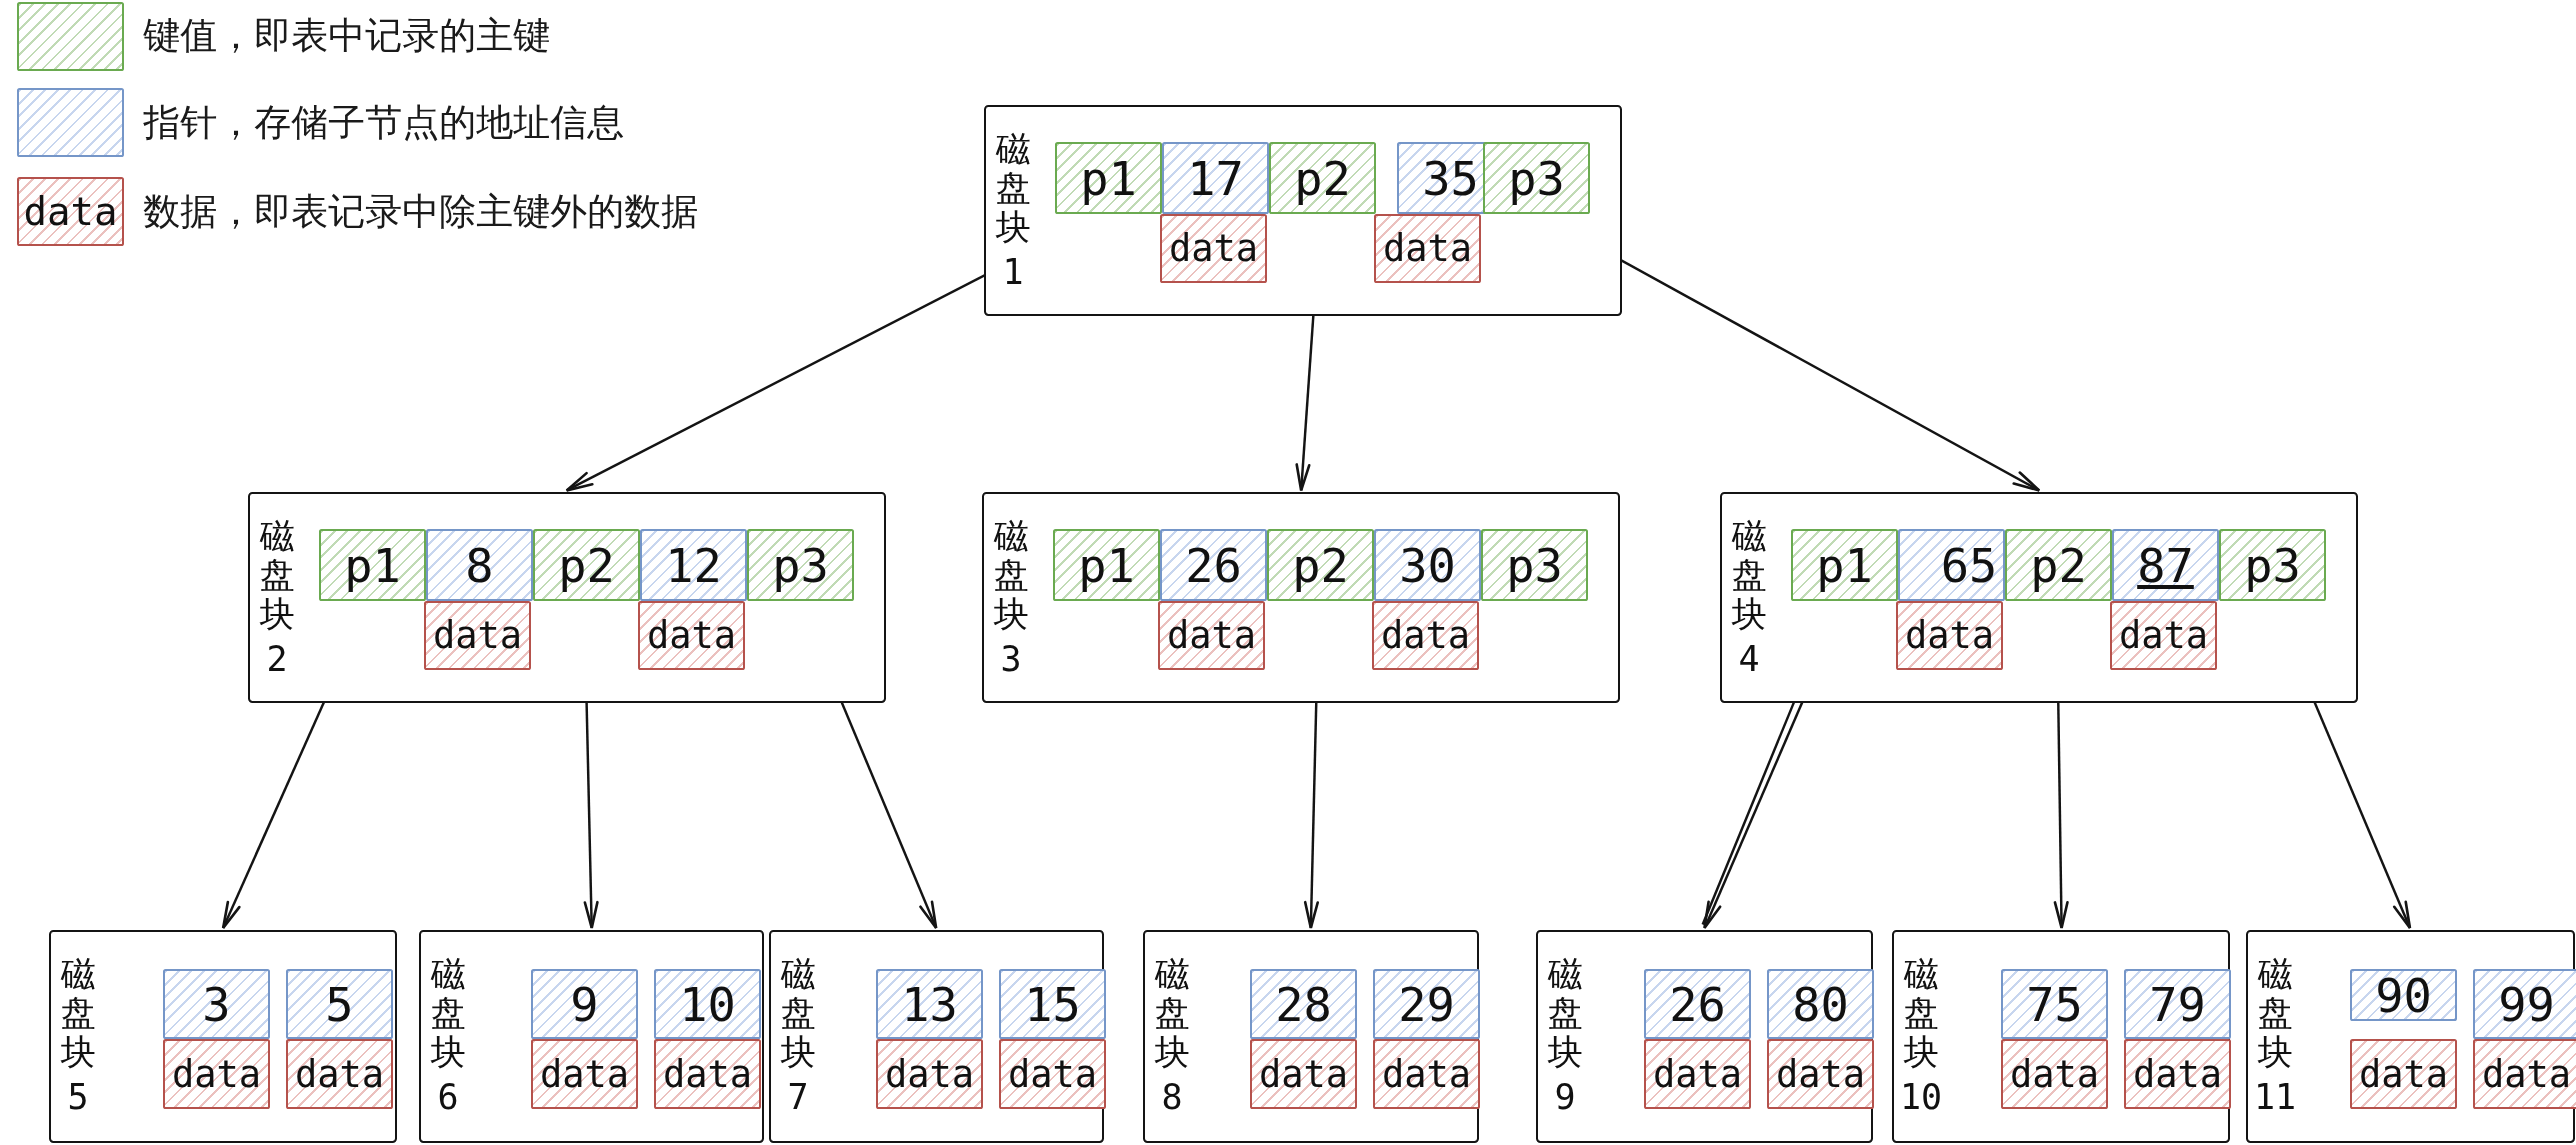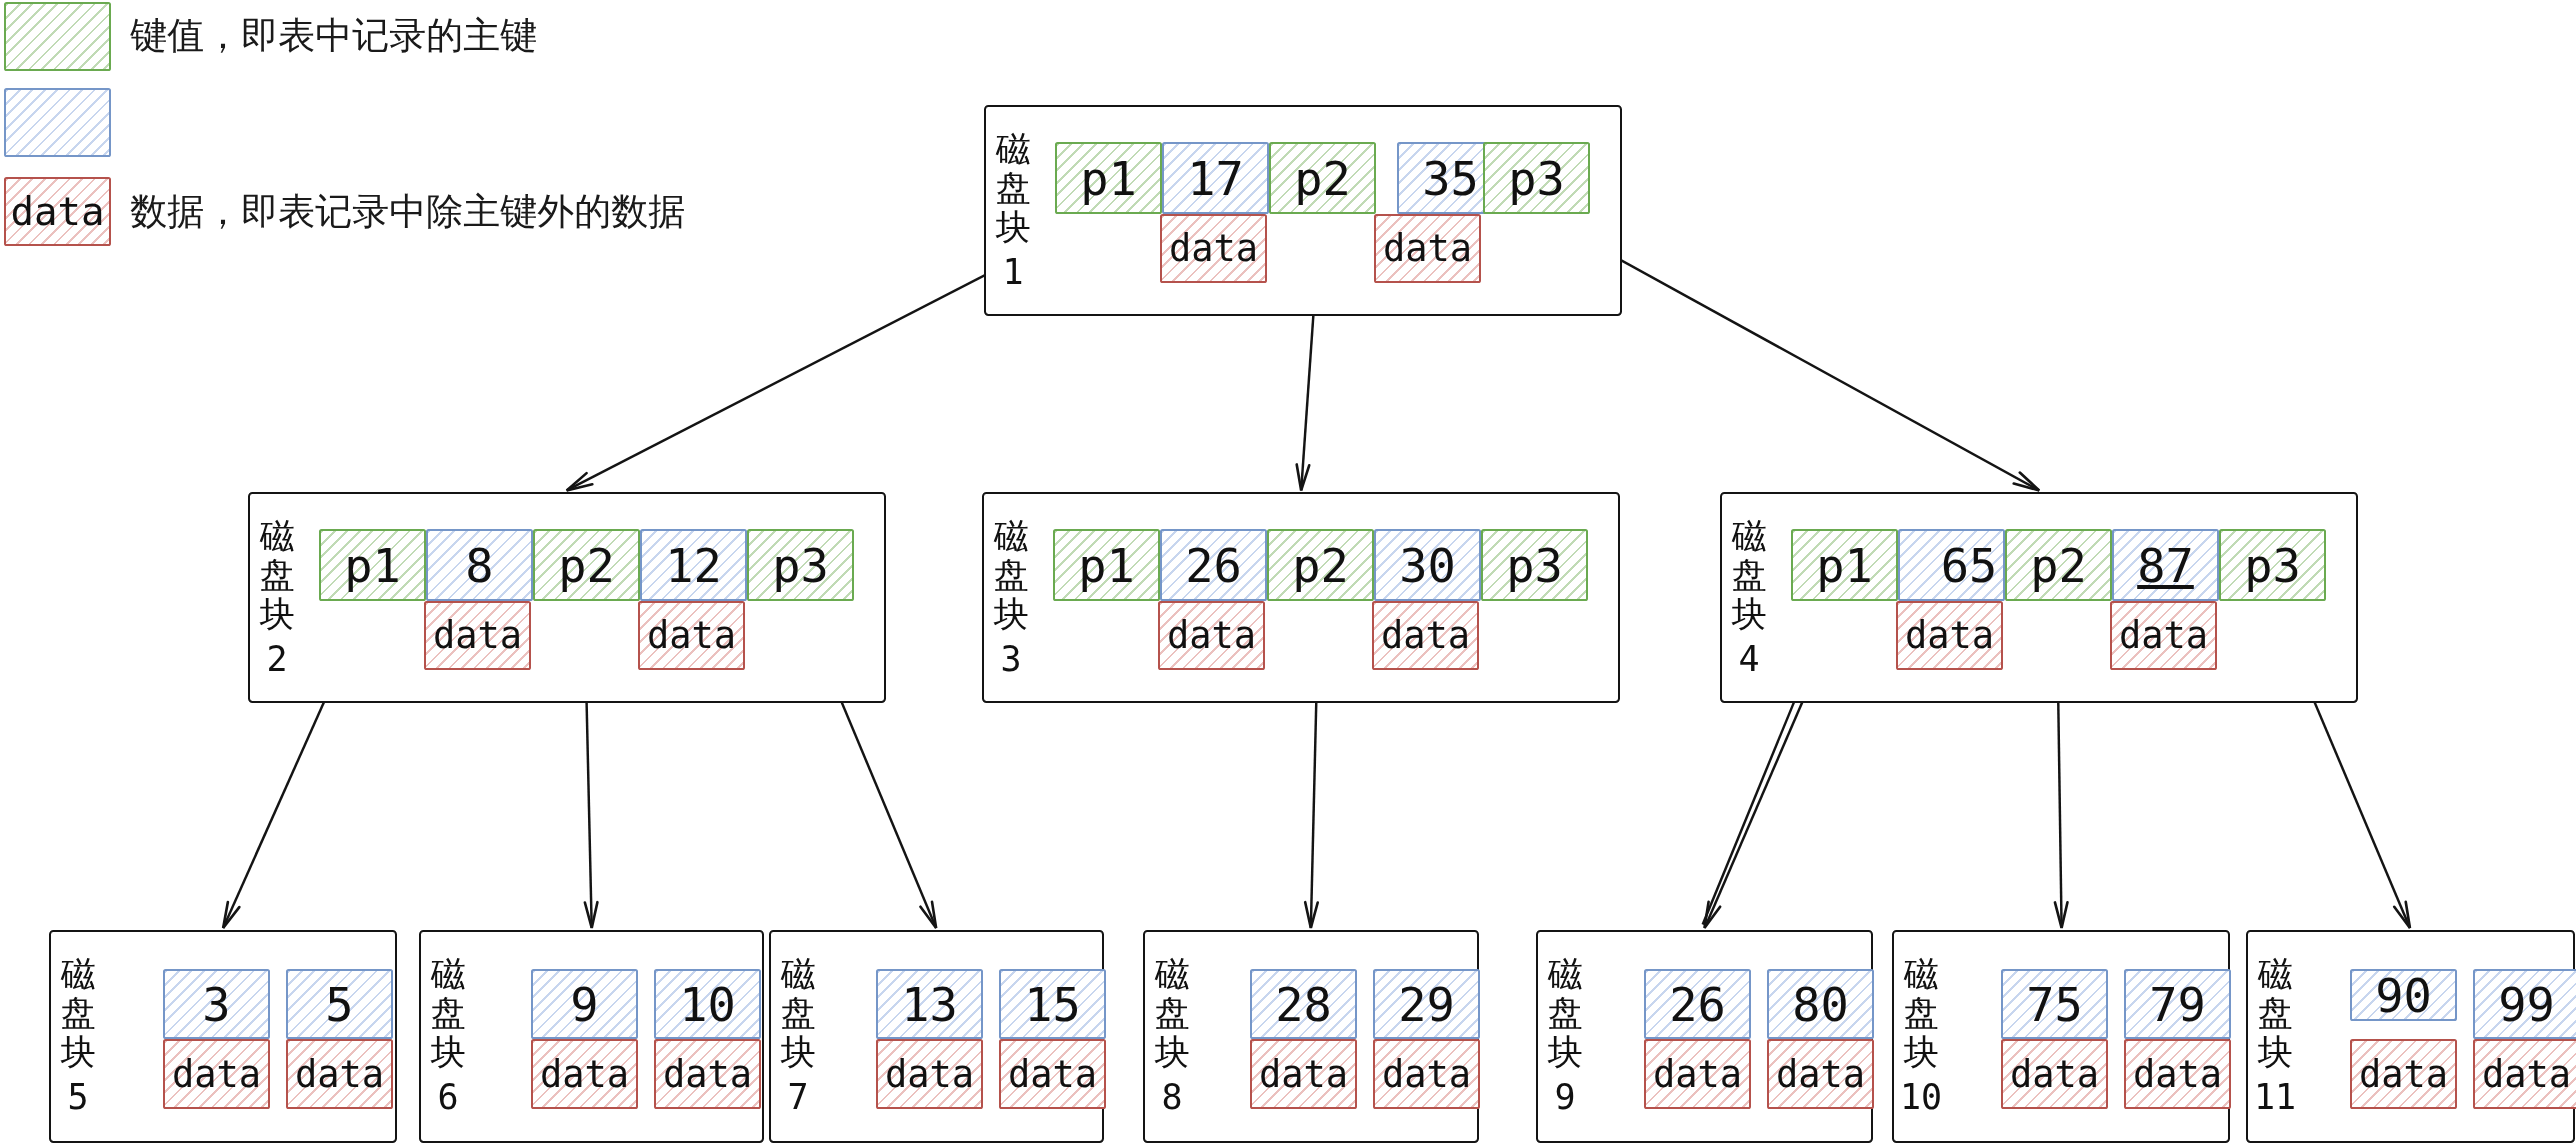--- a/index.html
+++ b/index.html
@@ -14,21 +14,21 @@
   .hatch-blue{
     border:2.6px solid #7596c8;
     background-image:repeating-linear-gradient(135deg, rgba(116,152,214,.40) 0px, rgba(116,152,214,.40) 1.9px, transparent 1.9px, transparent 8.8px);
   }
   .hatch-red{
     border:2.6px solid #b5524c;
     background-image:repeating-linear-gradient(135deg, rgba(203,92,86,.38) 0px, rgba(203,92,86,.38) 1.9px, transparent 1.9px, transparent 8.8px);
   }
 
   
-  .legend-row{position:absolute;left:4px;display:flex;align-items:center;justify-content:center;}
+  .legend-row{position:absolute;left:17px;display:flex;align-items:center;justify-content:center;}
   .swatch{width:107px;height:69px;box-sizing:border-box;border-radius:2.6px;
           display:flex;align-items:center;justify-content:center;
           font-family:"DejaVu Sans Mono",monospace;font-size:39px;color:#111;background-color:#fff;}
   .legend-text{margin-left:19.3px;font-size:37px;color:#1a1a1a;white-space:nowrap;}
 
   
   .block{position:absolute;border:2.6px solid #141414;border-radius:4.4px;background:#fff;box-sizing:border-box;}
   .vlabel{position:absolute;left:5.3px;top:23px;width:44px;font-size:35px;line-height:39px;
           word-break:break-all;text-align:center;color:#111;}
   .vnum{position:absolute;left:0px;top:146px;width:54px;font-family:"DejaVu Sans Mono",monospace;
@@ -50,20 +50,21 @@
     <div class="legend-row" style="top:1.8px">
       <div class="swatch hatch-green">
         <span></span>
       </div>
       <div class="legend-text">键值，即表中记录的主键</div>
     </div>
     <div class="legend-row" style="top:88px">
       <div class="swatch hatch-blue">
         <span></span>
       </div>
+      <div class="legend-text">指针，存储子节点的地址信息</div>
     </div>
     <div class="legend-row" style="top:177px">
       <div class="swatch hatch-red">
         <span>data</span>
       </div>
       <div class="legend-text">数据，即表记录中除主键外的数据</div>
     </div>
   </div>
 
   <svg class="arrows" viewBox="0 0 2932 1304">

